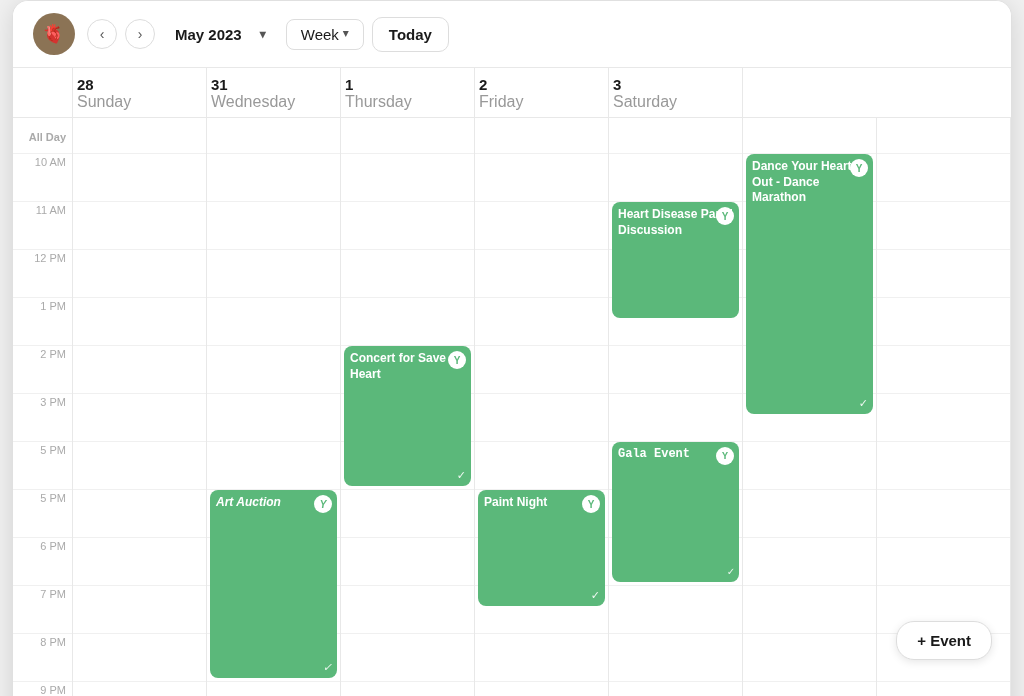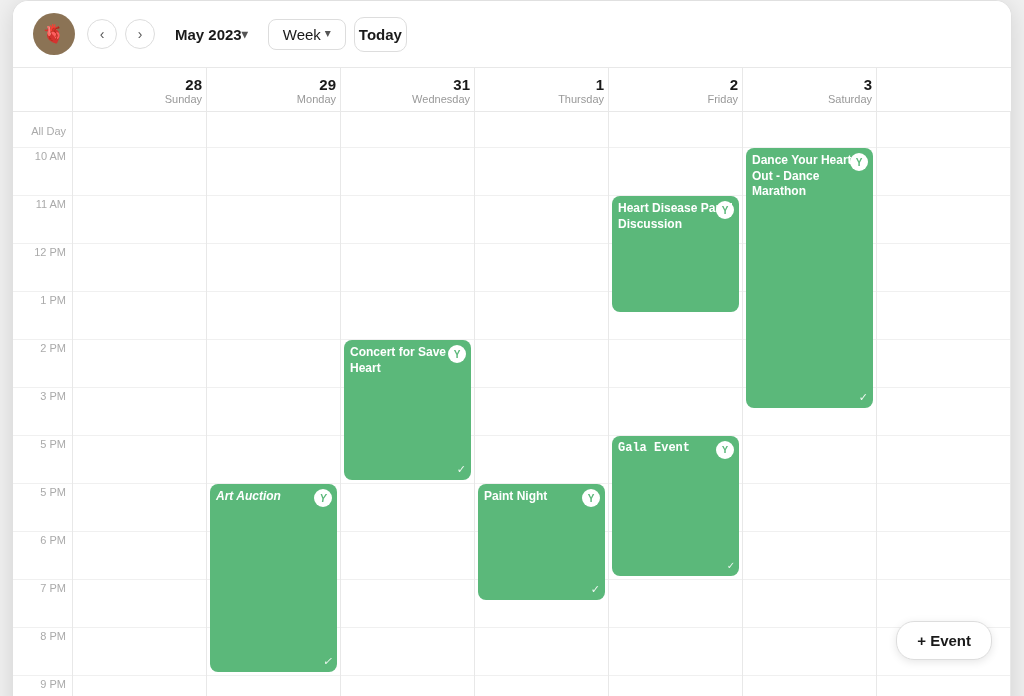--- a/index.html
+++ b/index.html
@@ -67,21 +67,21 @@
       cursor: pointer;
       display: flex;
       align-items: center;
       justify-content: center;
       font-size: 14px;
       color: #555;
     }
     .month-selector {
       display: flex;
       align-items: center;
-      gap: 0;
+      gap: 18px;
       padding: 6px 12px;
       border: none;
       background: none;
       font-size: 15px;
       font-weight: 600;
       color: #1a1a1a;
       cursor: pointer;
       justify-content: space-between;
     }
     .dropdown-arrow {
@@ -94,21 +94,21 @@
       padding: 6px 14px;
       border: 1px solid #ddd;
       border-radius: 8px;
       background: #fff;
       font-size: 15px;
       font-weight: 500;
       color: #1a1a1a;
       cursor: pointer;
     }
     .today-btn {
-      padding: 8px 4px;
+      padding: 8px 16px;
       border: 1px solid #ddd;
       border-radius: 10px;
       background: #fff;
       font-size: 15px;
       font-weight: 600;
       color: #1a1a1a;
       cursor: pointer;
     }
     
     .calendar-grid {
@@ -117,31 +117,31 @@
     }
     .day-headers {
       display: grid;
       grid-template-columns: 60px repeat(7, 1fr);
       border-bottom: 1px solid #e8e8e8;
     }
     .time-gutter-header {
       border-right: 1px solid #e8e8e8;
     }
     .day-header {
-      text-align: right;
+      text-align: left;
       padding: 8px 4px 6px;
       border-right: 1px solid #e8e8e8;
     }
     .day-num {
       font-size: 15px;
       font-weight: 600;
       color: #1a1a1a;
     }
     .day-name {
-      font-size: 11px;
+      font-size: 16px;
       color: #999;
       text-transform: capitalize;
     }
     .time-col {
       display: flex;
       flex-direction: column;
       border-right: 1px solid #e8e8e8;
     }
     .time-slot {
       height: 48px;
@@ -153,20 +153,21 @@
       font-size: 11px;
       color: #aaa;
       flex-shrink: 0;
       border-bottom: 1px solid #f0f0f0;
     }
     .time-slot.allday {
       height: 36px;
       align-items: center;
       font-size: 11px;
       color: #aaa;
+      font-weight: bold;
     }
     .day-cell {
       height: 48px;
       border-bottom: 1px solid #f0f0f0;
       flex-shrink: 0;
     }
     .day-cell.allday {
       height: 36px;
     }
     .event {
@@ -257,24 +258,20 @@
 
   <div class="calendar-grid">
 
     <div class="day-headers">
       <div class="time-gutter-header"></div>
       <div class="day-header">
         <div class="day-num">28</div>
         <div class="day-name">Sunday</div>
       </div>
       <div class="day-header">
-        <div class="day-num">29</div>
-        <div class="day-name">Monday</div>
-      </div>
-      <div class="day-header">
         <div class="day-num">31</div>
         <div class="day-name">Wednesday</div>
       </div>
       <div class="day-header">
         <div class="day-num">1</div>
         <div class="day-name">Thursday</div>
       </div>
       <div class="day-header">
         <div class="day-num">2</div>
         <div class="day-name">Friday</div>

